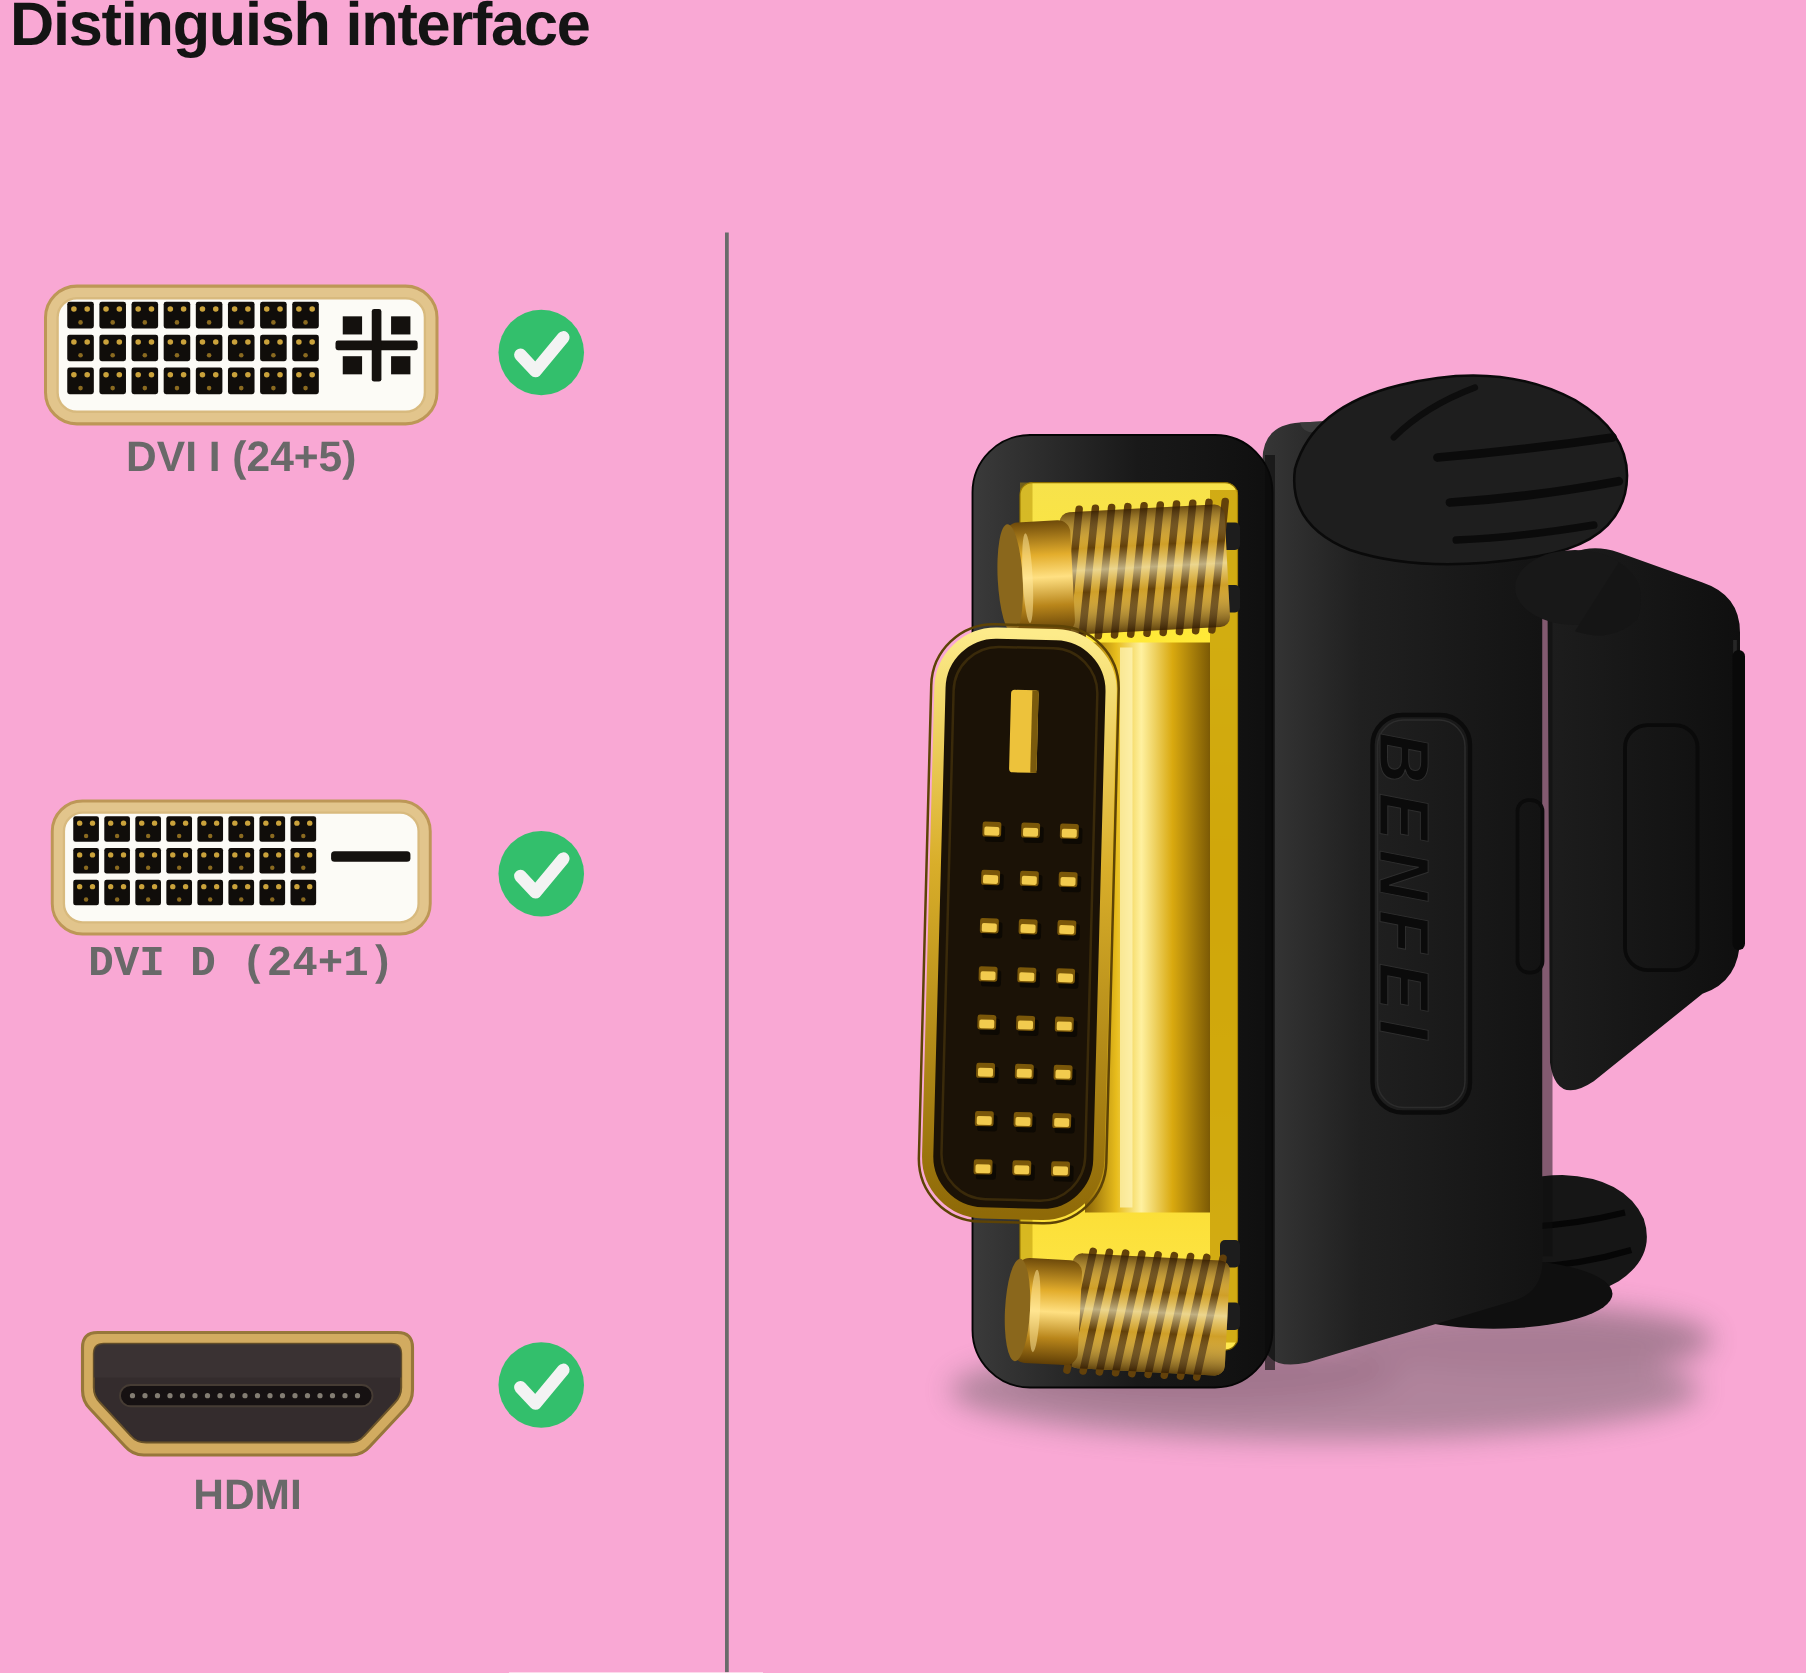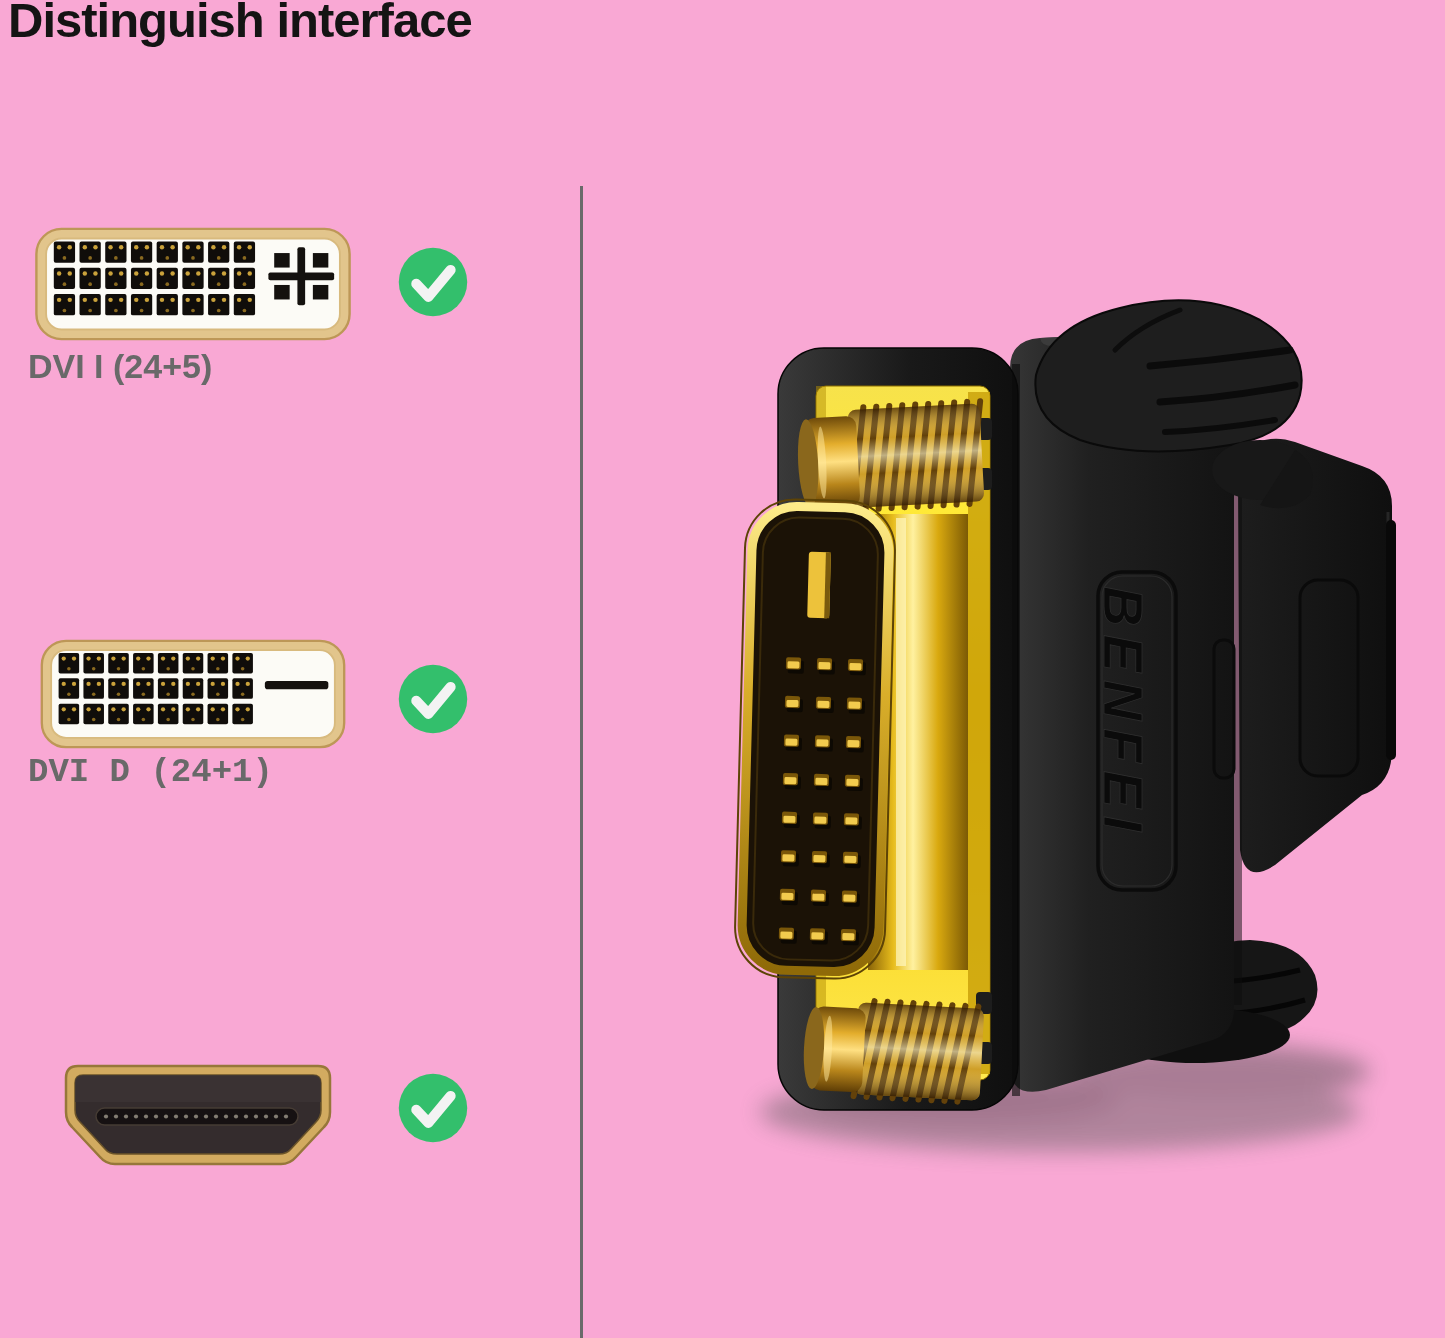--- a/index.html
+++ b/index.html
@@ -7,21 +7,21 @@
          font-family:"Liberation Sans", sans-serif;}
   .title{position:absolute;left:8px;top:-6px;margin:0;font-size:49px;font-weight:700;
          color:#141414;letter-spacing:-1px;line-height:1.1;}
   .divider{position:absolute;left:580px;top:186px;width:3px;height:1152px;background:#6a6a6a;}
   .conn{position:absolute;}
   .c1{left:28px;top:226px;width:330px;height:116px;}
   .c2{left:28px;top:638px;width:330px;height:112px;}
   .c3{left:58px;top:1062px;width:280px;height:112px;}
   .check{position:absolute;left:396px;width:74px;height:74px;}
   .k1{top:245px;} .k2{top:662px;} .k3{top:1071px;}
-  .lbl{position:absolute;font-size:34px;font-weight:700;color:#696969;line-height:1;}
+  .lbl{position:absolute;font-size:34px;font-weight:700;color:#696969;text-align:center;line-height:1;}
   .l1{left:28px;top:349px;width:330px;}
   .l2{left:28px;top:755px;width:330px;font-family:Liberation Mono, monospace;}
   .l3{left:58px;top:1179px;width:280px;}
   .adapter{position:absolute;left:700px;top:280px;width:740px;height:900px;}
 </style>
 </head>
 <body>
 
 <div class="stage" style="background: #f9a8d4; padding-left: 32px;">
 
@@ -277,20 +277,21 @@
         <circle cx="198" cy="54.5" r="2.1"></circle>
         <circle cx="208" cy="54.5" r="2.1"></circle>
         <circle cx="218" cy="54.5" r="2.1"></circle>
         <circle cx="228" cy="54.5" r="2.1"></circle>
       </g>
   </svg>
   <svg class="check k3" viewBox="0 0 80 80">
     <circle cx="40" cy="40" r="37" fill="#33bf6c"></circle>
     <path d="M22 42 L35 56 L59 27" fill="none" stroke-width="11" stroke-linecap="round" stroke-linejoin="round" stroke="#f3f3f3"></path>
   </svg>
+  <div class="lbl l3">HDMI</div>
 
   <svg class="adapter" viewBox="0 0 740 900">
     <defs>
       <linearGradient id="gBody" x1="0" y1="0" x2="1" y2="0">
         <stop offset="0" stop-color="#363636"></stop>
           <stop offset="0.35" stop-color="#202020"></stop>
           <stop offset="1" stop-color="#131313"></stop>
       </linearGradient>
       <linearGradient id="gRear" x1="0" y1="0" x2="1" y2="0">
         <stop offset="0" stop-color="#1d1d1d"></stop>

